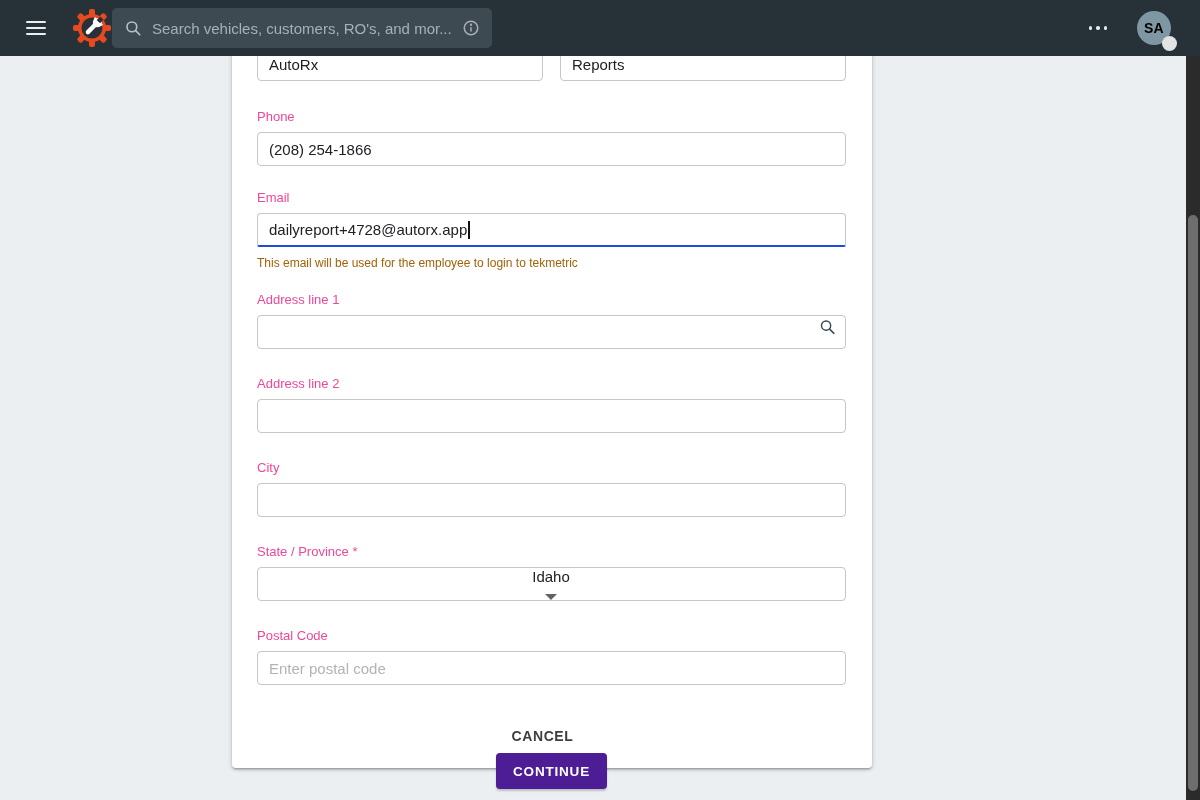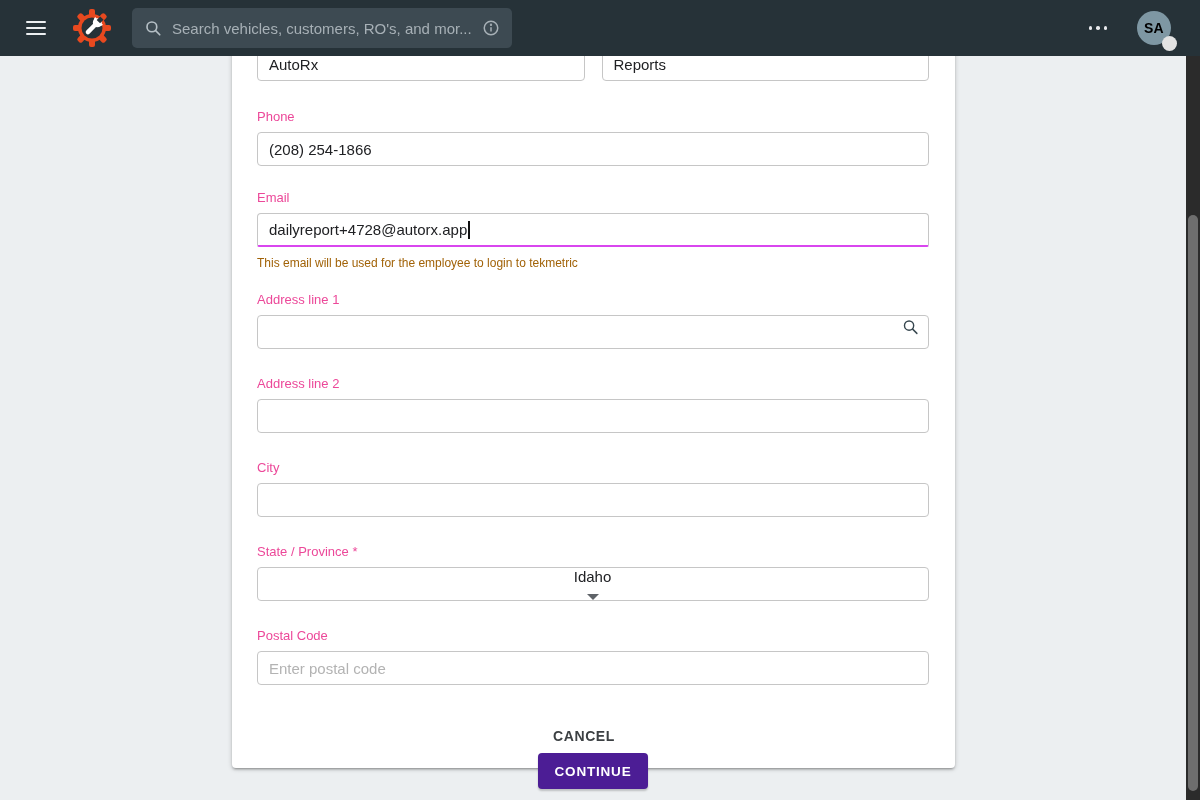--- a/index.html
+++ b/index.html
@@ -19,21 +19,21 @@
   }
   .menu-btn {
     width:36px; height:36px; margin-left:18px;
     display:flex; flex-direction:column; justify-content:center; gap:4px;
     align-items:center; cursor:pointer;
   }
   .menu-btn span { display:block; width:20px; height:2px; background:#eceff1; border-radius:1px; }
   .logo { width:40px; height:40px; margin-left:18px; display:flex; align-items:center; justify-content:center; }
 
   .searchbox {
-    margin-left:20px; width:380px; height:40px;
+    width:380px; height:40px;
     background:#3d4a52; border-radius:5px;
     display:flex; align-items:center; padding:0 12px;
   }
   .searchbox .sicon { flex:0 0 auto; display:flex; }
   .search-placeholder {
     flex:1 1 auto; margin-left:10px;
     font-size:15px; color:#a7b0b6;
     white-space:nowrap; overflow:hidden;
   }
   .searchbox .iicon { flex:0 0 auto; display:flex; margin-left:8px; }
@@ -61,21 +61,21 @@
     position:absolute; right:0; top:56px; width:14px; height:744px;
     background:#2b2b2b; z-index:9;
   }
   .scrollbar-thumb {
     position:absolute; left:2px; top:159px; width:10px; height:576px;
     background:#6e6e6e; border-radius:5px;
   }
 
   
   .card {
-    position:absolute; left:232px; top:30px; width:723px; height:738px;
+    position:absolute; left:232px; top:30px; width:640px; height:738px;
     background:#ffffff; border-radius:4px; z-index:1;
     box-shadow:0 1px 5px rgba(0,0,0,0.2), 0 2px 2px rgba(0,0,0,0.14), 0 3px 1px -2px rgba(0,0,0,0.12);
     padding:9px 26px 24px 25px;
   }
 
   .row-split { display:flex; gap:17px; }
   .row-split .tinput { flex:1 1 0; }
 
   .flabel {
     display:block; font-size:13px; line-height:15px; color:#ec4899; margin-top:27px;
@@ -92,21 +92,21 @@
     font-size:15px; color:#202124; background:#fff; outline:none;
   }
   .tinput::placeholder { color:#b3b3b3; opacity:1; }
 
   .fake-input {
     display:flex; align-items:center;
     width:100%; height:34px; margin-top:8px;
     border:1px solid #c6c6c6; border-radius:4px;
     padding:0 11px; font-size:15px; color:#202124; background:#fff;
   }
-  .fake-input.focused { border-bottom:2px solid #d946ef; border-bottom-left-radius:2px; border-bottom-right-radius:2px; }
+  .fake-input.focused { border-bottom:2px solid #1d4ed8; border-bottom-left-radius:2px; border-bottom-right-radius:2px; }
   .caret { width:1.5px; height:18px; background:#111; margin-left:1px; }
 
   .helper { font-size:12px; line-height:14px; color:#a16207; margin-top:9px; }
 
   .input-wrap { position:relative; }
   .input-wrap .trailing-icon {
     position:absolute; right:10px; top:50%; margin-top:-5px; transform:translateY(-50%);
     display:flex; cursor:pointer;
   }
   .input-wrap .trailing-icon svg { display:block; }

